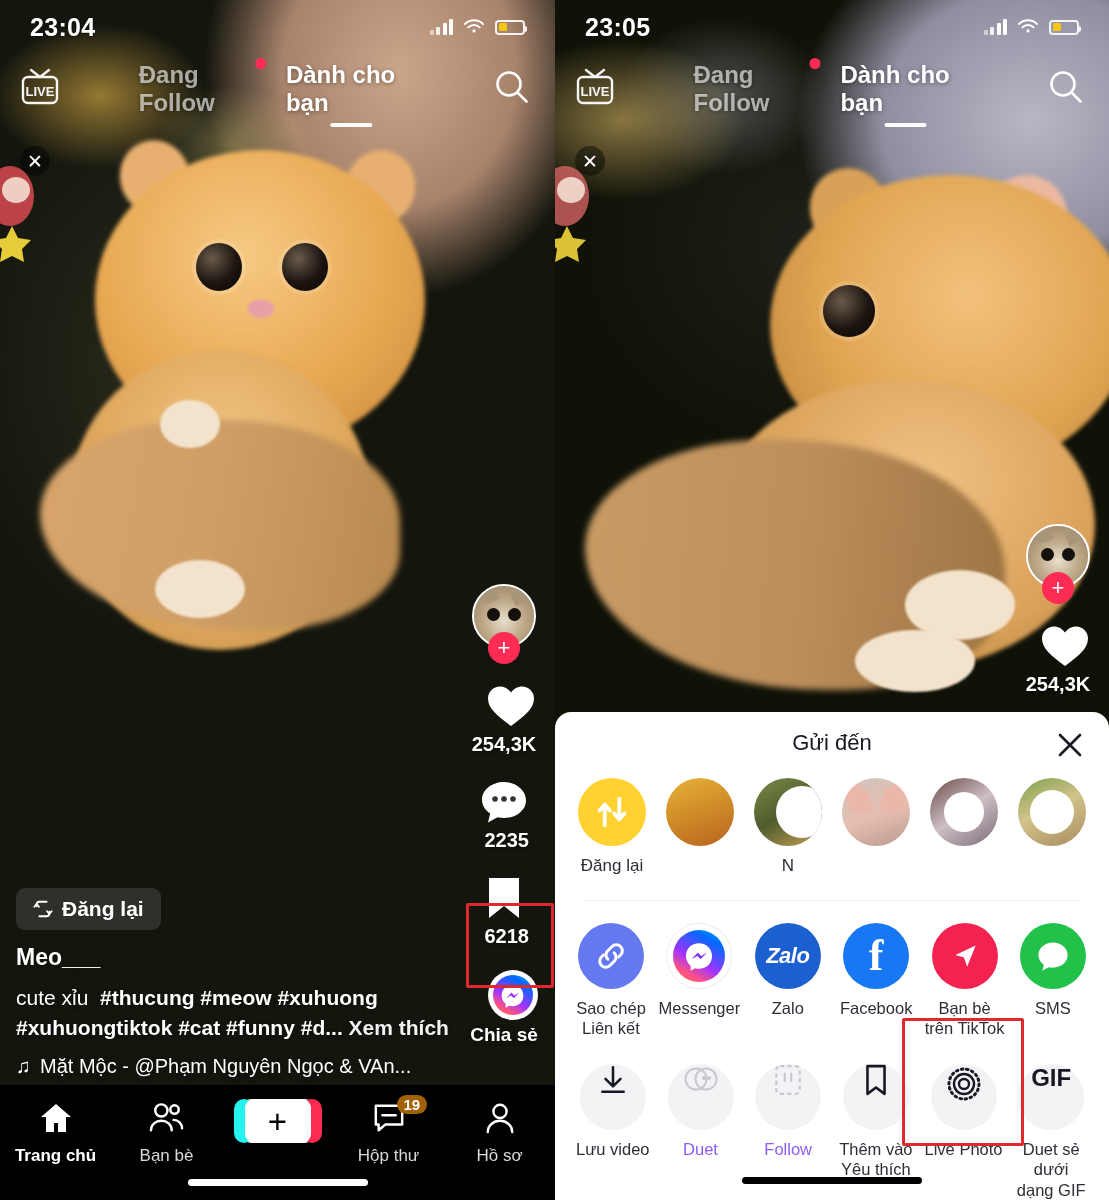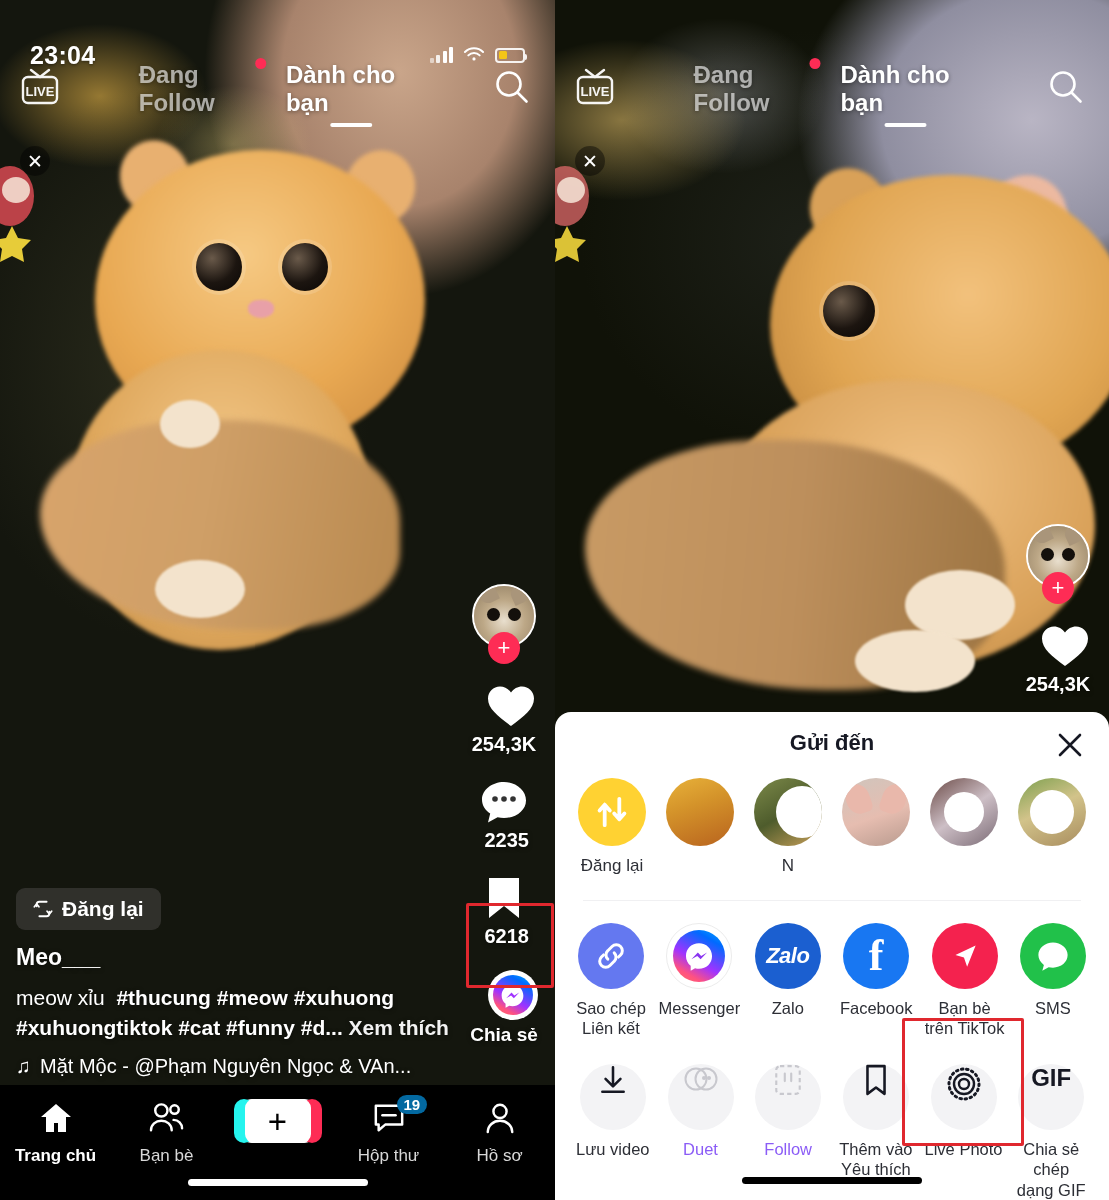--- a/index.html
+++ b/index.html
@@ -63,21 +63,21 @@
   .eye-r1 { left:268px; top:285px; width:52px; height:52px; }
   .arm-r { position:absolute; left:30px; top:440px; width:420px; height:250px;
     background:linear-gradient(95deg,#c89a64 0%, #bd8f5c 50%, #9c7442 100%);
     border-radius:45% 55% 40% 60%; filter:blur(3px); }
   .paw-r1 { left:350px; top:570px; width:110px; height:70px; }
   .paw-r2 { left:300px; top:630px; width:120px; height:62px; }
 
   
   .statusbar { position:absolute; top:0; left:0; right:0; height:54px;
     display:flex; align-items:center; justify-content:space-between;
-    padding:8px 30px; color:#fff; z-index:30;margin-top:28px; }
+    padding:8px 30px; color:#fff; z-index:30; }
   .sb-time { font-size:25px; font-weight:600; letter-spacing:.3px;
     text-shadow:0 1px 3px rgba(0,0,0,.45); }
   .sb-right { display:flex; align-items:center; gap:10px; }
   .bars { display:flex; align-items:flex-end; gap:2.5px; height:16px; }
   .bars i { display:block; width:4px; background:#fff; border-radius:1px; }
   .bars i:nth-child(1){height:5px;opacity:.55}
   .bars i:nth-child(2){height:8px;opacity:.85}
   .bars i:nth-child(3){height:12px}
   .bars i:nth-child(4){height:16px}
   .batt { width:30px; height:15px; border:2px solid rgba(255,255,255,.9);
@@ -168,30 +168,30 @@
   .nav-lbl { color:#fff; font-size:17px; margin-top:9px; font-weight:600; }
   .nav-lbl.dim { color:#d8d8d8; font-weight:500; }
   .plus-btn { width:74px; height:44px; border-radius:11px; background:#fff; position:relative;
     display:flex; align-items:center; justify-content:center; }
   .plus-btn::before, .plus-btn::after { content:""; position:absolute; top:0; width:20px; height:44px; border-radius:11px; }
   .plus-btn::before { left:-7px; background:#25f4ee; }
   .plus-btn::after { right:-7px; background:#fe2c55; }
   .plus-core { position:relative; z-index:2; width:66px; height:44px; background:#fff;
     border-radius:9px; display:flex; align-items:center; justify-content:center;
     font-size:33px; line-height:1; color:#000; font-weight:300; }
-  .nav-badge { position:absolute; top:-4px; left:calc(50% + 8px); background:#0369a1; color:#fff;
+  .nav-badge { position:absolute; top:-4px; left:calc(50% + 8px); background:#a16207; color:#fff;
     font-size:15px; font-weight:700; border-radius:11px; padding:1px 7px; min-width:30px; }
   .home-ind { position:absolute; left:50%; transform:translateX(-50%); bottom:14px;
     width:180px; height:7px; background:#fff; border-radius:4px; z-index:33; }
 
   
   .sheet { position:absolute; left:0; right:0; bottom:0; height:488px; background:#fff;
     border-radius:16px 16px 0 0; z-index:35; }
   .sheet-head { position:relative; height:62px; display:flex; align-items:center; justify-content:center; }
-  .sheet-title { font-size:22px; font-weight:700; color:#161823; }
+  .sheet-title { font-size:22px; font-weight:400; color:#161823; }
   .sheet-close { position:absolute; right:22px; top:16px; width:34px; height:34px;
     display:flex; align-items:center; justify-content:center; }
   .row { display:flex; padding:0 10px; }
   .contacts { gap:0; justify-content:space-between; padding:4px 16px 0; }
   .contact { width:82px; display:flex; flex-direction:column; align-items:center; }
   .c-av { width:68px; height:68px; border-radius:50%; overflow:hidden; position:relative; }
   .c-lbl { font-size:17px; color:#2d2f36; margin-top:10px; max-width:84px;
     overflow:hidden; white-space:nowrap; text-overflow:clip; }
   .repost-circle { background:#ffd232; display:flex; align-items:center; justify-content:center; }
   .av-photo1 { background:linear-gradient(160deg,#e8b23a 0%,#d4932a 40%,#b8631e 100%); }
@@ -361,21 +361,21 @@
         <svg width="20" height="20" viewBox="0 0 22 22">
           <path d="M4 8V6a3 3 0 013-3h8" stroke="#fff" stroke-width="2" fill="none" stroke-linecap="round"></path>
           <path d="M1.5 8.5L4 5.5l2.5 3" stroke="#fff" stroke-width="2" fill="none" stroke-linecap="round" stroke-linejoin="round"></path>
           <path d="M18 14v2a3 3 0 01-3 3H7" stroke="#fff" stroke-width="2" fill="none" stroke-linecap="round"></path>
           <path d="M20.5 13.5L18 16.5l-2.5-3" stroke="#fff" stroke-width="2" fill="none" stroke-linecap="round" stroke-linejoin="round"></path>
         </svg>
         <span>Đăng lại</span>
       </div>
       <div class="cap-user">Meo___</div>
       <div class="cap-text">
-        <span>meow xỉu</span>&nbsp;
+        <span>cute xỉu</span>&nbsp;
         <b>#thucung #meow #xuhuong #xuhuongtiktok #cat #funny #d...</b>
         <span class="cap-more">Xem thích</span>
       </div>
       <div class="cap-music">
         <span>♫</span>
         <span>Mặt Mộc - @Phạm Nguyên Ngọc &amp; VAn...</span>
       </div>
     </div>
 
     <div class="botnav">
@@ -431,20 +431,39 @@
       <div class="ear-r1"></div>
       <div class="ear-r2"></div>
       <div class="cat cat-r1"></div>
       <div class="cat cat-r2"></div>
       <div class="eye eye-r1"></div>
       <div class="arm-r"></div>
       <div class="paw paw-r1"></div>
       <div class="paw paw-r2"></div>
     </div>
 
+    <div class="statusbar">
+      <div class="sb-time">23:05</div>
+      <div class="sb-right">
+        <div class="bars">
+            <i></i>
+            <i></i>
+            <i></i>
+            <i></i>
+          </div>
+        <svg width="22" height="16" viewBox="0 0 24 18">
+          <path d="M12 15.2a1.8 1.8 0 110-3.6 1.8 1.8 0 010 3.6z" fill="#fff"></path>
+          <path d="M5.6 9.4a9 9 0 0112.8 0" stroke="#fff" stroke-width="2.2" fill="none" stroke-linecap="round"></path>
+          <path d="M1.8 5.6a14.5 14.5 0 0120.4 0" stroke="#fff" stroke-width="2.2" fill="none" stroke-linecap="round"></path>
+        </svg>
+        <div class="batt">
+            <span></span>
+          </div>
+      </div>
+    </div>
 
     <div class="topnav">
       <svg class="live-ico" viewBox="0 0 44 42">
         <rect x="5" y="11" width="34" height="26" rx="5" fill="none" stroke="#fff" stroke-width="2.4"></rect>
         <path d="M13 4l9 7M31 4l-9 7" stroke="#fff" stroke-width="2.4" stroke-linecap="round"></path>
         <text x="22" y="30" font-size="13" font-weight="700" fill="#fff" text-anchor="middle" font-family="Liberation Sans, sans-serif">LIVE</text>
       </svg>
       <div class="tabs">
         <div class="tab">
           <span>Đang Follow</span>
@@ -647,21 +666,21 @@
               <circle cx="20" cy="20" r="15" fill="none" stroke="#161823" stroke-width="3" stroke-dasharray="1.6 3.6" stroke-linecap="round"></circle>
             </svg>
           </div>
           <div class="act-lbl">Live Photo</div>
         </div>
         <div class="act">
           <div class="act-ico">
             <span style="font-size:24px;font-weight:700;color:#161823">GIF</span>
           </div>
           <div class="act-lbl">
-            <span>Chia sẻ chép</span><br>
+            <span>Duet sẻ dưới</span><br>
             <span>dạng GIF</span>
           </div>
         </div>
       </div>
 
       <div class="sheet-home"></div>
     </div>
   </div>
 
   <div class="hl-box hl-share"></div>

